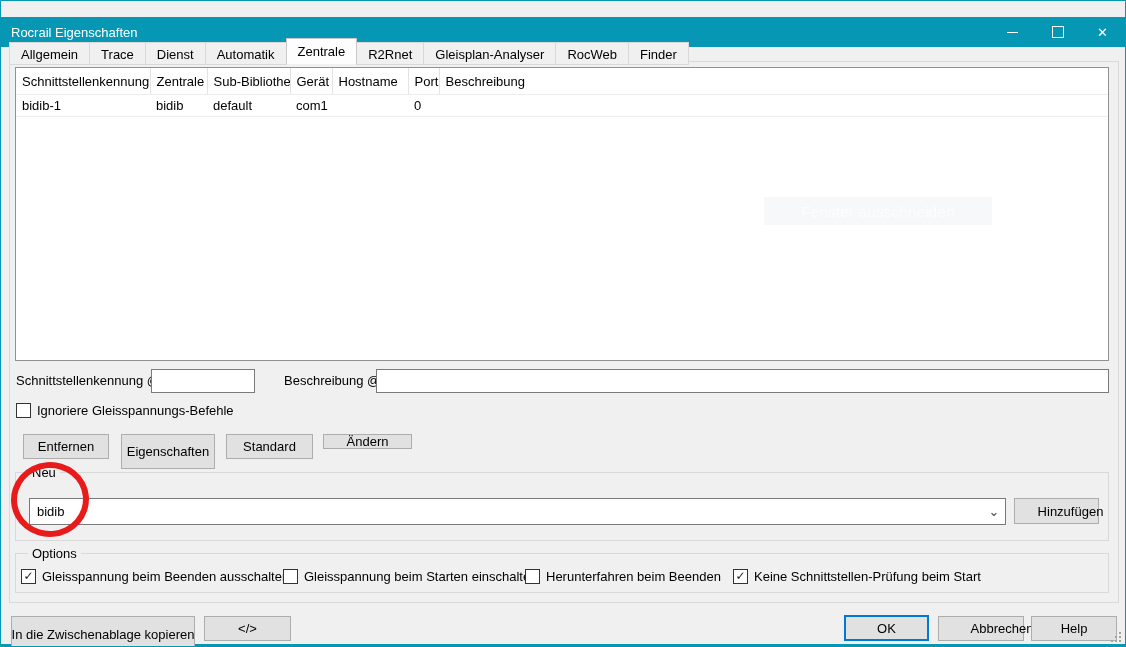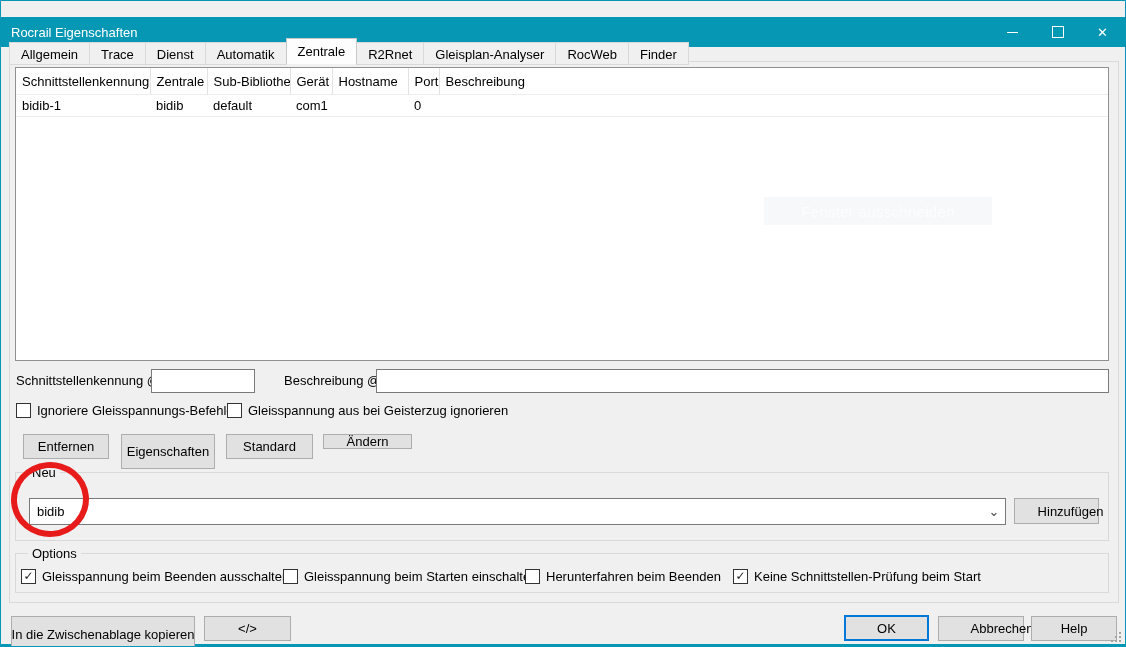--- a/index.html
+++ b/index.html
@@ -139,24 +139,20 @@
 
   <span class="lbl" style="left:15px;top:368px;">Schnittstellenkennung @</span>
   <input class="txt" style="left: 150px; top: 368px; width: 104px;" value="">
   <span class="lbl" style="left:283px;top:368px;">Beschreibung @</span>
   <input class="txt" style="left: 375px; top: 368px; width: 733px;" value="">
 
   <div class="cb" style="left:15px;top:402px;">
     <span class="box"></span>
     <span>Ignoriere Gleisspannungs-Befehle</span>
   </div>
-  <div class="cb" style="left:226px;top:402px;">
-    <span class="box"></span>
-    <span>Gleisspannung aus bei Geisterzug ignorieren</span>
-  </div>
 
   <button class="btn" style="left:22px;top:433px;width:86px;height:25px;">Entfernen</button>
   <button class="btn" style="left:120px;top:433px;width:94px;height:35px;">Eigenschaften</button>
   <button class="btn" style="left:225px;top:433px;width:87px;height:25px;">Standard</button>
   <button class="btn" style="left:322px;top:433px;width:89px;height:15px;">Ändern</button>
 
   <div class="group" style="left:14px;top:471px;width:1094px;height:69px;">
     <span class="legend">Neu</span>
   </div>
   <div class="combo" style="left:28px;top:497px;width:977px;height:27px;">

